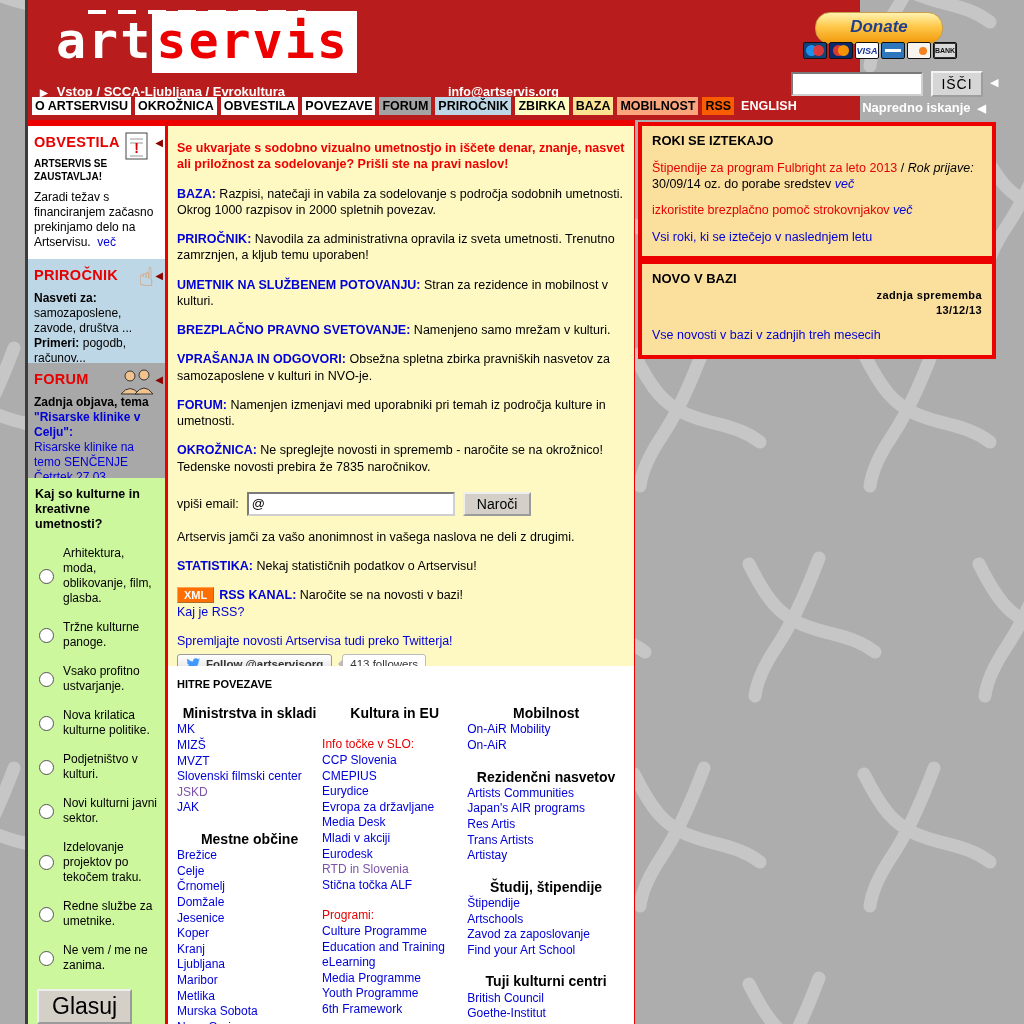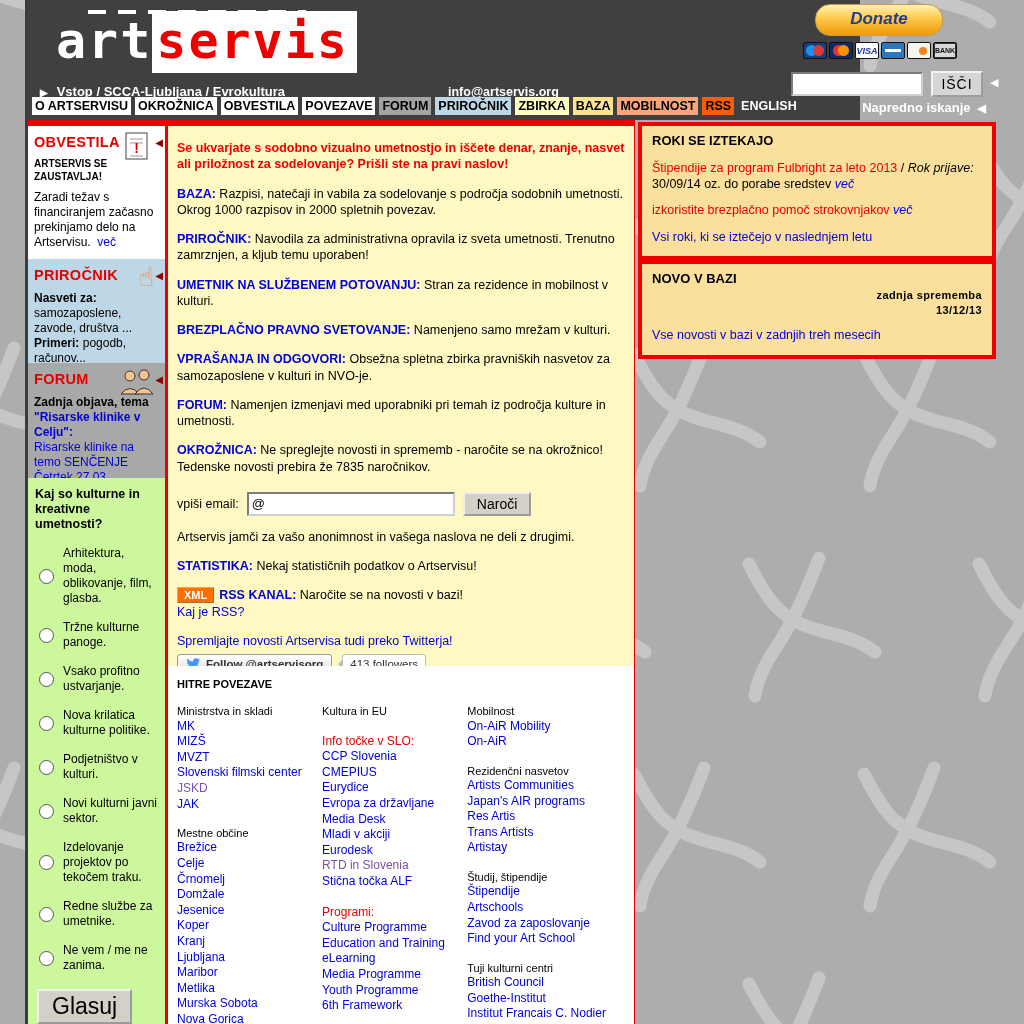--- a/index.html
+++ b/index.html
@@ -1,36 +1,36 @@
 <!DOCTYPE html>
 <html lang="sl"><head>
 <meta charset="utf-8">
 <style>
   html,body{margin:0;padding:0;background:#9a9a9a;}
   .page{position:relative;width:1024px;height:1024px;overflow:hidden;background:#adadad;
         font-family:"Liberation Sans",sans-serif;color:#000;}
   .bgpat{position:absolute;left:0;top:0;}
 
   
-  .header-band{position:absolute;left:25px;top:0;width:835px;height:120px;background:#404040;
+  .header-band{position:absolute;left:25px;top:0;width:835px;height:120px;background:#b91c1c;
                border-left:3px solid #3c3c3c;box-sizing:border-box;}
   .content-red{position:absolute;left:25px;top:120px;width:610px;height:904px;background:#ec0000;
                border-left:3px solid #3c3c3c;box-sizing:border-box;}
 
   
   .logo-dash{position:absolute;left:60px;top:10px;width:218px;height:4px;
              background:repeating-linear-gradient(90deg,#fff 0 18px,rgba(0,0,0,0) 18px 30px);}
   .logo{position:absolute;left:28px;top:16px;font-family:"DejaVu Sans Mono",monospace;
         font-weight:bold;font-size:50px;line-height:50px;letter-spacing:2px;white-space:nowrap;}
   .logo .art{color:#fff;}
   .logo .servis{color:#ec0000;background:#fff;padding:1px 8px 3px 4px;}
   .crumb{position:absolute;left:12px;top:84px;color:#fff;font-weight:bold;font-size:13px;}
   .crumb .tri{font-size:10px;margin-right:9px;}
   .hdr-email{position:absolute;left:420px;top:85px;color:#fff;font-weight:bold;font-size:12.5px;}
-  .donate{position:absolute;left:787px;top:4px;width:126px;height:30px;border-radius:15px;
+  .donate{position:absolute;left:787px;top:12px;width:126px;height:30px;border-radius:15px;
           background:linear-gradient(#fff3b0,#ffc84a 45%,#f2990b);border:1px solid #c9a048;
           color:#1f3e8c;font-weight:bold;font-style:italic;font-size:17px;text-align:center;
           line-height:28px;cursor:pointer;}
   .cards{position:absolute;left:775px;top:42px;display:flex;gap:2px;}
   .card{width:24px;height:17px;border:1px solid #111;border-radius:2px;position:relative;
         display:flex;align-items:center;justify-content:center;font-weight:bold;overflow:hidden;
         background:#fff;box-sizing:border-box;}
   .card-maestro{background:#10427c;}
   .card-mastercard{background:#0a2a6b;}
   .cc{position:absolute;width:11px;height:11px;border-radius:50%;top:2px;opacity:.95;}
@@ -101,21 +101,21 @@
   .notch{width:0;height:0;border:4px solid rgba(0,0,0,0);border-right-color:#bbb;margin-left:2px;}
   .tw-count{border:1px solid #bbb;border-radius:3px;background:#fff;padding:2px 7px;font-size:11.5px;
             color:#333;cursor:pointer;}
 
   
   .quick-box{position:absolute;left:168px;top:666px;width:466px;height:600px;background:#fff;
              box-sizing:border-box;padding:11px 9px;font-size:12px;line-height:1.3;}
   .q-title{font-weight:bold;font-size:11px;margin-bottom:13px;}
   .q-cols{display:flex;}
   .q-col0{width:149px;}  .q-col1{width:149px;}  .q-col2{width:162px;}
-  .ql-h{font-weight:normal;font-size:11px;margin-top:14px;}
+  .ql-h{font-weight:bold;font-size:14px;margin-top:14px;text-align:center;}
   .q-col > .ql-h:first-child{margin-top:0;}
   .ql-l{color:#0000d8;cursor:pointer;}
   .ql-v{color:#7b52a8;cursor:pointer;}
   .ql-r{color:#e60000;margin-top:15px;}
 
   
   .right-col{position:absolute;left:638px;top:122px;width:358px;}
   .rbox{border:4px solid #ec0000;background:#fbdf9d;box-sizing:border-box;
         padding:7px 10px 11px;font-size:12.5px;line-height:1.3;}
   .r-title{font-weight:bold;font-size:13px;}

